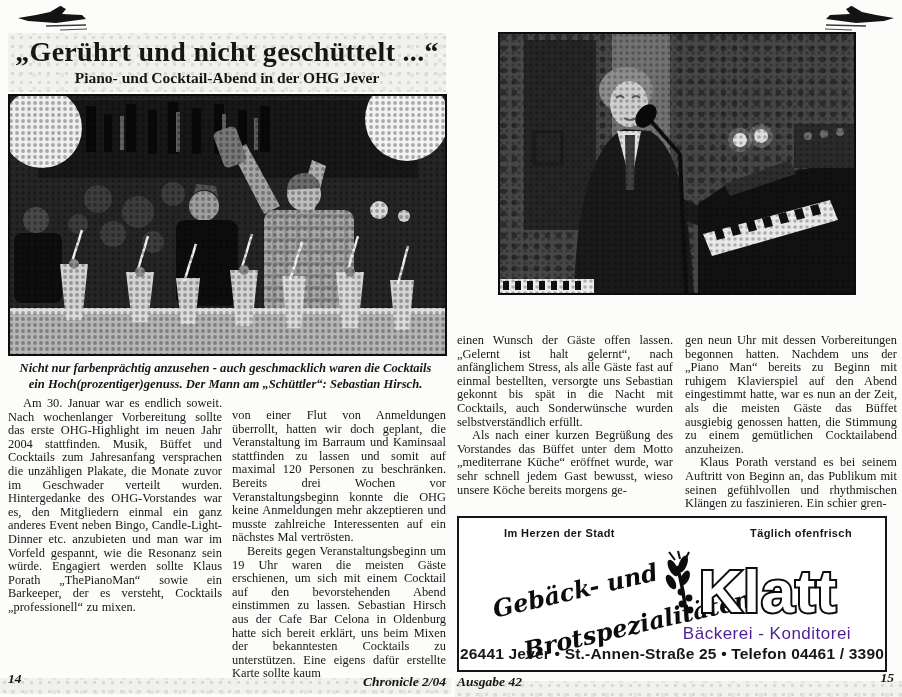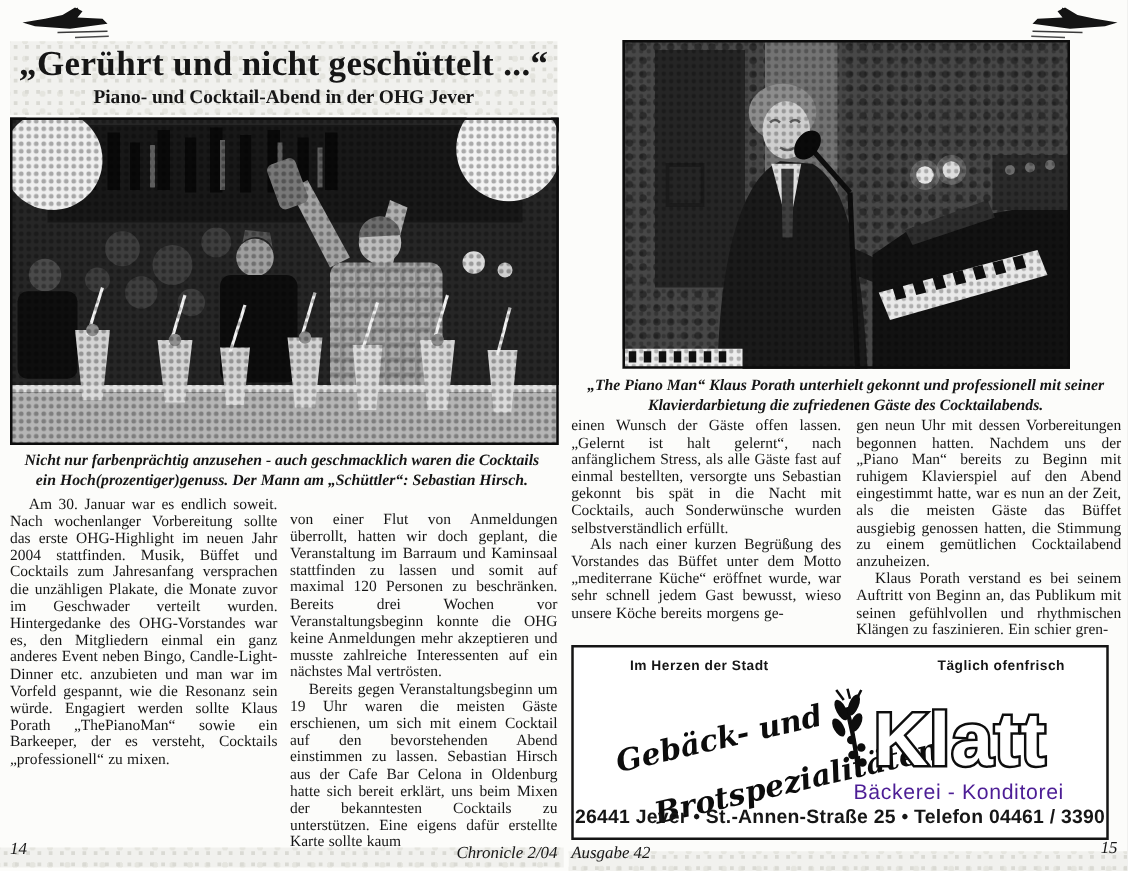--- a/index.html
+++ b/index.html
@@ -53,21 +53,21 @@
   .columns-right .col1 { left:0;     width:216px; }
   .columns-right .col2 { left:228px; width:212px; }
   .col p {
     font-size:12.4px; line-height:13.6px; text-align:justify;
     word-spacing:.4px;
   }
   .col p.indent { text-indent:15px; }
 
   .footer-band { position:absolute; height:16px; }
   .footer-text {
-    position:absolute; font-weight:normal; font-style:italic; font-size:13.5px;
+    position:absolute; font-weight:bold; font-style:italic; font-size:13.5px;
   }
 
   
   .ad-box {
     position:absolute; left:6px; top:516px; width:430px; height:156px;
     border:2px solid #151515; background:#ffffff;
     font-family:"Liberation Sans", sans-serif;
   }
   .ad-headline { position:absolute; top:9px; font-size:11px; font-weight:bold; letter-spacing:.4px; }
   .ad-headline.hl-left  { left:45px; }
@@ -297,21 +297,20 @@
             <rect x="53" y="249" width="6" height="9"></rect>
               <rect x="65" y="249" width="6" height="9"></rect>
             <rect x="77" y="249" width="6" height="9"></rect>
           </g>
         </g>
         <rect width="358" height="263" fill="url(#htR)"></rect>
         <rect x="1" y="1" width="356" height="261" fill="none" stroke="#0c0c0c" stroke-width="2"></rect>
       </svg>
     </div>
 
-    <div class="caption caption-right">„The Piano Man“ Klaus Porath unterhielt gekonnt und professionell mit seiner Klavierdarbietung die zufriedenen Gäste des Cocktailabends.</div>
 
     <div class="columns columns-right">
       <div class="col col1">
         <p>einen Wunsch der Gäste offen lassen. „Gelernt ist halt gelernt“, nach anfänglichem Stress, als alle Gäste fast auf einmal bestellten, versorgte uns Sebastian gekonnt bis spät in die Nacht mit Cocktails, auch Sonderwünsche wurden selbstverständlich erfüllt.</p>
         <p class="indent">Als nach einer kurzen Begrüßung des Vorstandes das Büffet unter dem Motto „mediterrane Küche“ eröffnet wurde, war sehr schnell jedem Gast bewusst, wieso unsere Köche bereits morgens ge-</p>
       </div>
       <div class="col col2">
         <p>gen neun Uhr mit dessen Vorbereitungen begonnen hatten. Nachdem uns der „Piano Man“ bereits zu Beginn mit ruhigem Klavierspiel auf den Abend eingestimmt hatte, war es nun an der Zeit, als die meisten Gäste das Büffet ausgiebig genossen hatten, die Stimmung zu einem gemütlichen Cocktailabend anzuheizen.</p>
         <p class="indent">Klaus Porath verstand es bei seinem Auftritt von Beginn an, das Publikum mit seinen gefühlvollen und rhythmischen Klängen zu faszinieren. Ein schier gren-</p>
       </div>

